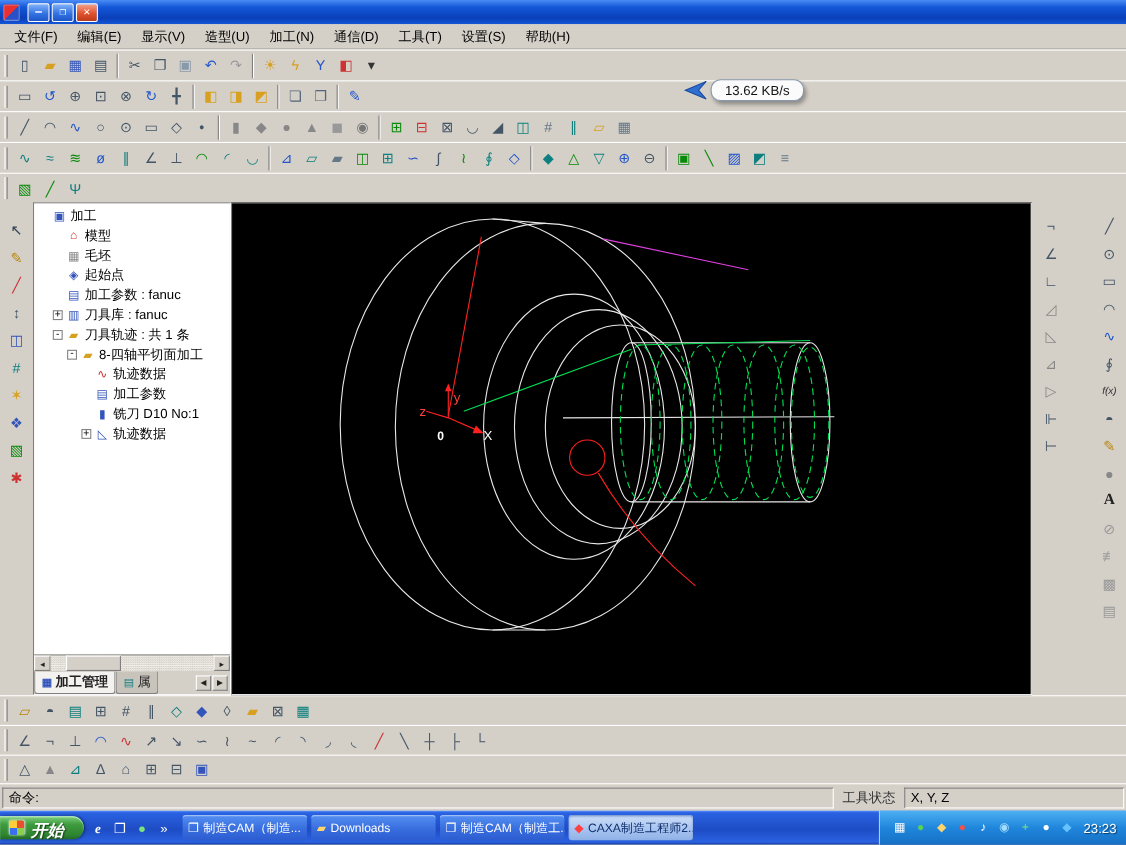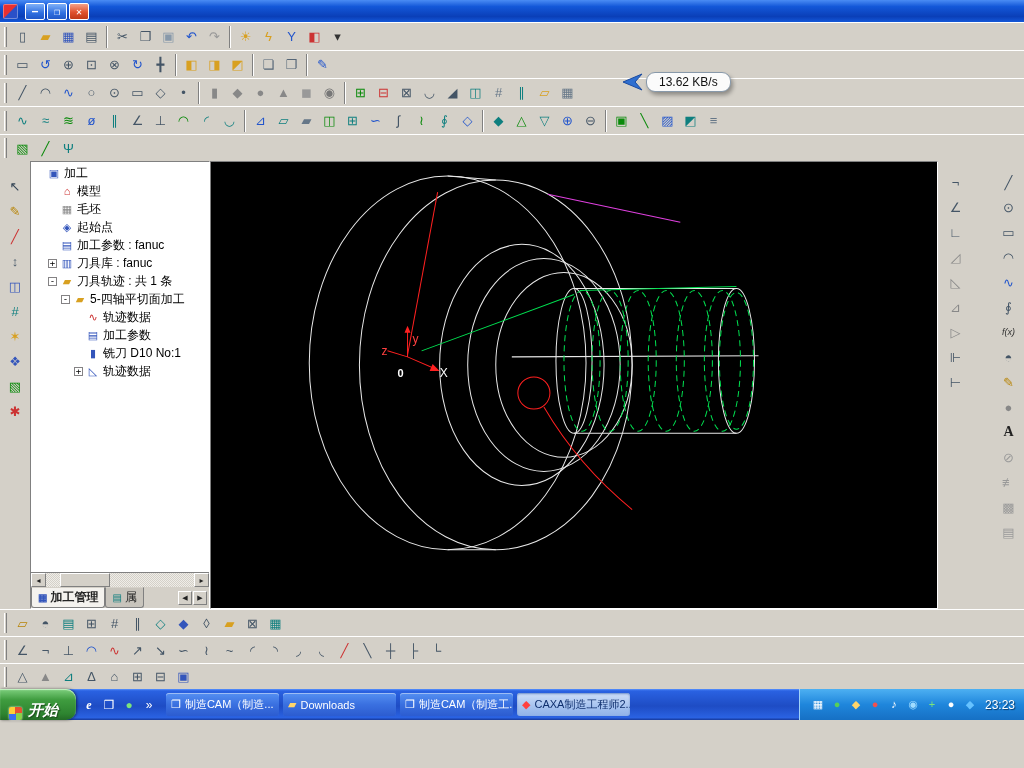--- a/index.html
+++ b/index.html
@@ -77,21 +77,21 @@
   .statusbar { height:25px; display:flex; align-items:center; gap:6px; padding:2px 2px; background:#d4d0c8; border-top:1px solid #fff; }
   .sunken { height:19px; display:flex; align-items:center; padding:0 5px; background:#d4d0c8;
     border:1px solid; border-color:#808080 #fff #fff #808080; font-size:12px; color:#000; }
   .status-cmd { flex:1; }
   .status-state { border:none; background:none; color:#333; padding:0 2px; }
   .status-xyz { width:200px; }
 
   
   .taskbar { height:31px; display:flex; align-items:center;
     background:linear-gradient(180deg,#5a93ff 0%,#2a62e2 6%,#1e4cc4 55%,#2a62e2 92%,#16389a 100%); }
-  .start-btn { height:31px; padding:4px 18px 0 9px; display:flex; align-items:flex-end; gap:6px; color:#fff;
+  .start-btn { height:21px; padding:4px 18px 0 9px; display:flex; align-items:flex-start; gap:6px; color:#fff;
     font-weight:bold; font-style:italic; font-size:15px; border-radius:0 10px 10px 0;
     background:linear-gradient(180deg,#7ed07e 0%,#3f9c3f 35%,#2e8430 80%,#236b26 100%);
     box-shadow:1px 0 3px #00000088, inset 0 1px 1px #c8f5c8; text-shadow:1px 1px 1px #1a4a1a; }
   .flag { width:13px; height:13px; border-radius:2px;
     background:conic-gradient(#e85030 0 25%,#8ad04a 0 50%,#3a6ff0 0 75%,#ffce38 0); box-shadow:0 0 2px #fff; }
   .ql { display:flex; align-items:center; gap:2px; margin:0 6px 0 4px; }
   .ql .ico { width:18px; height:20px; }
   .ql .ico .g { font-size:12px; }
   .tasks { display:flex; align-items:center; flex:1; overflow:hidden; }
   .task { flex:0 0 113px; height:23px; margin:0 2px; border-radius:3px; padding:0 5px; display:flex; align-items:center; gap:4px;
@@ -115,20 +115,32 @@
 
 <div class="screen" data-name="app-window">
 
   <div class="titlebar" data-name="title-bar">
     <span class="app-icon" data-name="app-icon"></span>
     <span class="win-btn" data-name="minimize-button">—</span>
     <span class="win-btn" data-name="restore-button">❐</span>
     <span class="win-btn close" data-name="close-button">✕</span>
   </div>
 
+  <div class="menubar" data-name="menu-bar">
+
+  <span class="menu-item" data-name="menu-item">文件(F)</span>
+      <span class="menu-item" data-name="menu-item">编辑(E)</span>
+      <span class="menu-item" data-name="menu-item">显示(V)</span>
+      <span class="menu-item" data-name="menu-item">造型(U)</span>
+      <span class="menu-item" data-name="menu-item">加工(N)</span>
+      <span class="menu-item" data-name="menu-item">通信(D)</span>
+      <span class="menu-item" data-name="menu-item">工具(T)</span>
+      <span class="menu-item" data-name="menu-item">设置(S)</span>
+      <span class="menu-item" data-name="menu-item">帮助(H)</span>
+    </div>
 
   <div class="tb r1" data-name="standard-toolbar">
     <span class="grip" data-name="toolbar-grip"></span>
 
   <span class="ico" data-name="new-icon">
         <span class="g" style="color: rgb(68, 85, 102);">▯</span>
       </span>
       <span class="ico" data-name="open-icon">
         <span class="g" style="color: rgb(216, 160, 32);">▰</span>
       </span>
@@ -476,21 +488,21 @@
             <span class="tlabel" data-name="tree-item-label">刀具库 : fanuc</span>
           </div>
           <div class="trow" data-name="tree-item-toolpaths" style="padding-left: 17px;">
             <span class="exp" data-name="tree-expand-toggle">-</span>
             <span class="tico" data-name="tree-item-icon" style="color: rgb(216, 160, 32);">▰</span>
             <span class="tlabel" data-name="tree-item-label">刀具轨迹 : 共 1 条</span>
           </div>
           <div class="trow" data-name="tree-item-op-4axis" style="padding-left: 30px;">
             <span class="exp" data-name="tree-expand-toggle">-</span>
             <span class="tico" data-name="tree-item-icon" style="color: rgb(216, 160, 32);">▰</span>
-            <span class="tlabel" data-name="tree-item-label">5-四轴平切面加工</span>
+            <span class="tlabel" data-name="tree-item-label">8-四轴平切面加工</span>
           </div>
           <div class="trow" data-name="tree-item-path-data" style="padding-left: 43px;">
             <span class="exp" data-name="tree-expand-toggle"></span>
             <span class="tico" data-name="tree-item-icon" style="color: rgb(204, 51, 51);">∿</span>
             <span class="tlabel" data-name="tree-item-label">轨迹数据</span>
           </div>
           <div class="trow" data-name="tree-item-parameters" style="padding-left: 43px;">
             <span class="exp" data-name="tree-expand-toggle"></span>
             <span class="tico" data-name="tree-item-icon" style="color: rgb(51, 85, 187);">▤</span>
             <span class="tlabel" data-name="tree-item-label">加工参数</span>
@@ -786,20 +798,25 @@
         <span class="g" style="color: rgb(68, 85, 102);">⊞</span>
       </span>
       <span class="ico" data-name="minus-box-edit-icon">
         <span class="g" style="color: rgb(68, 85, 102);">⊟</span>
       </span>
       <span class="ico" data-name="square-edit-icon">
         <span class="g" style="color: rgb(51, 85, 187);">▣</span>
       </span>
     </div>
 
+  <div class="statusbar" data-name="status-bar">
+    <span class="sunken status-cmd" data-name="command-field">命令:</span>
+    <span class="status-state" data-name="tool-state-label">工具状态</span>
+    <span class="sunken status-xyz" data-name="coords-field">X, Y, Z</span>
+  </div>
 
   <div class="taskbar" data-name="taskbar">
     <div class="start-btn" data-name="start-button">
       <span class="flag" data-name="windows-logo-icon"></span>
       <span data-name="start-label">开始</span>
     </div>
     <div class="ql" data-name="quick-launch">
 
     <span class="ico" data-name="ie-icon">
           <span class="g" style="color: rgb(255, 255, 255);">e</span>

